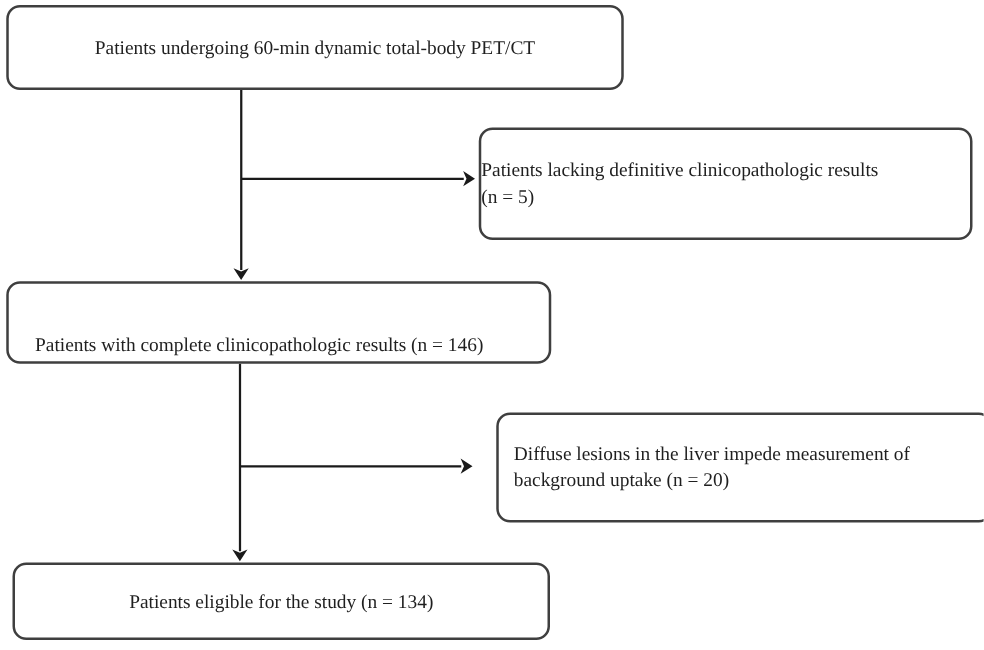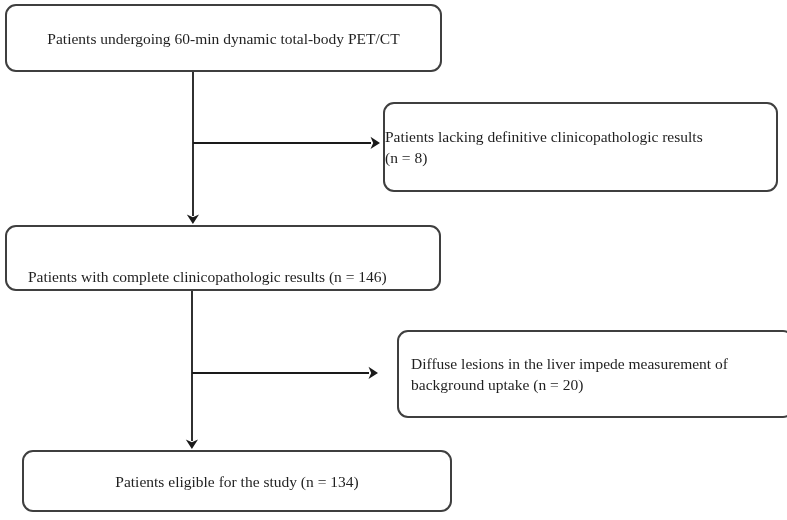--- a/index.html
+++ b/index.html
@@ -28,25 +28,25 @@
     flex-direction: column;
     justify-content: center;
   }
   .node.center { text-align: center; }
   .node.left   { text-align: left; }
   .node sup {
     font-size: 10px;
     line-height: 0;
     vertical-align: super;
   }
-  #box-top { left: 5px;   top: 4px;   width: 437px; height: 68px; padding: 2px 14px; }
+  #box-top { left: 5px;   top: 4px;   width: 494px; height: 68px; padding: 2px 14px; }
   #box-ex1 { left: 383px; top: 102px; width: 395px; height: 90px; padding: 2px 14px 2px 0; }
   #box-mid { left: 5px;   top: 225px; width: 436px; height: 66px; padding: 2px 14px 2px 21px; justify-content: flex-end; }
   #box-ex2 { left: 397px; top: 330px; width: 397px; height: 88px; padding: 2px 14px 2px 12px; }
-  #box-bot { left: 22px;  top: 450px; width: 430px; height: 62px; padding: 2px 14px; }
+  #box-bot { left: 10px;  top: 450px; width: 430px; height: 62px; padding: 2px 14px; }
   .connectors {
     position: absolute;
     left: 0; top: 0;
     width: 787px; height: 520px;
     pointer-events: none;
   }
   .connectors line    { stroke: var(--arrow, #1a1a1a); stroke-width: 1.8; }
   .connectors polygon { fill: var(--arrow, #1a1a1a); }
 </style>
 </head>
@@ -68,21 +68,21 @@
     <line x1="192" y1="373" x2="369" y2="373"></line>
     <polygon points="368.5,366.8 378,372.9 368.5,379 371.2,372.9"></polygon>
   </svg>
 
   <div class="node center" id="box-top">
     <div>Patients undergoing 60-min dynamic total-body PET/CT</div>
   </div>
 
   <div class="node left" id="box-ex1">
     <div>Patients lacking definitive clinicopathologic results</div>
-    <div>(n = 8)</div>
+    <div>(n = 5)</div>
   </div>
 
   <div class="node left" id="box-mid">
     <div>Patients with complete clinicopathologic results (n = 146)</div>
   </div>
 
   <div class="node left" id="box-ex2">
     <div>Diffuse lesions in the liver impede measurement of</div>
     <div>background uptake (n = 20)</div>
   </div>

